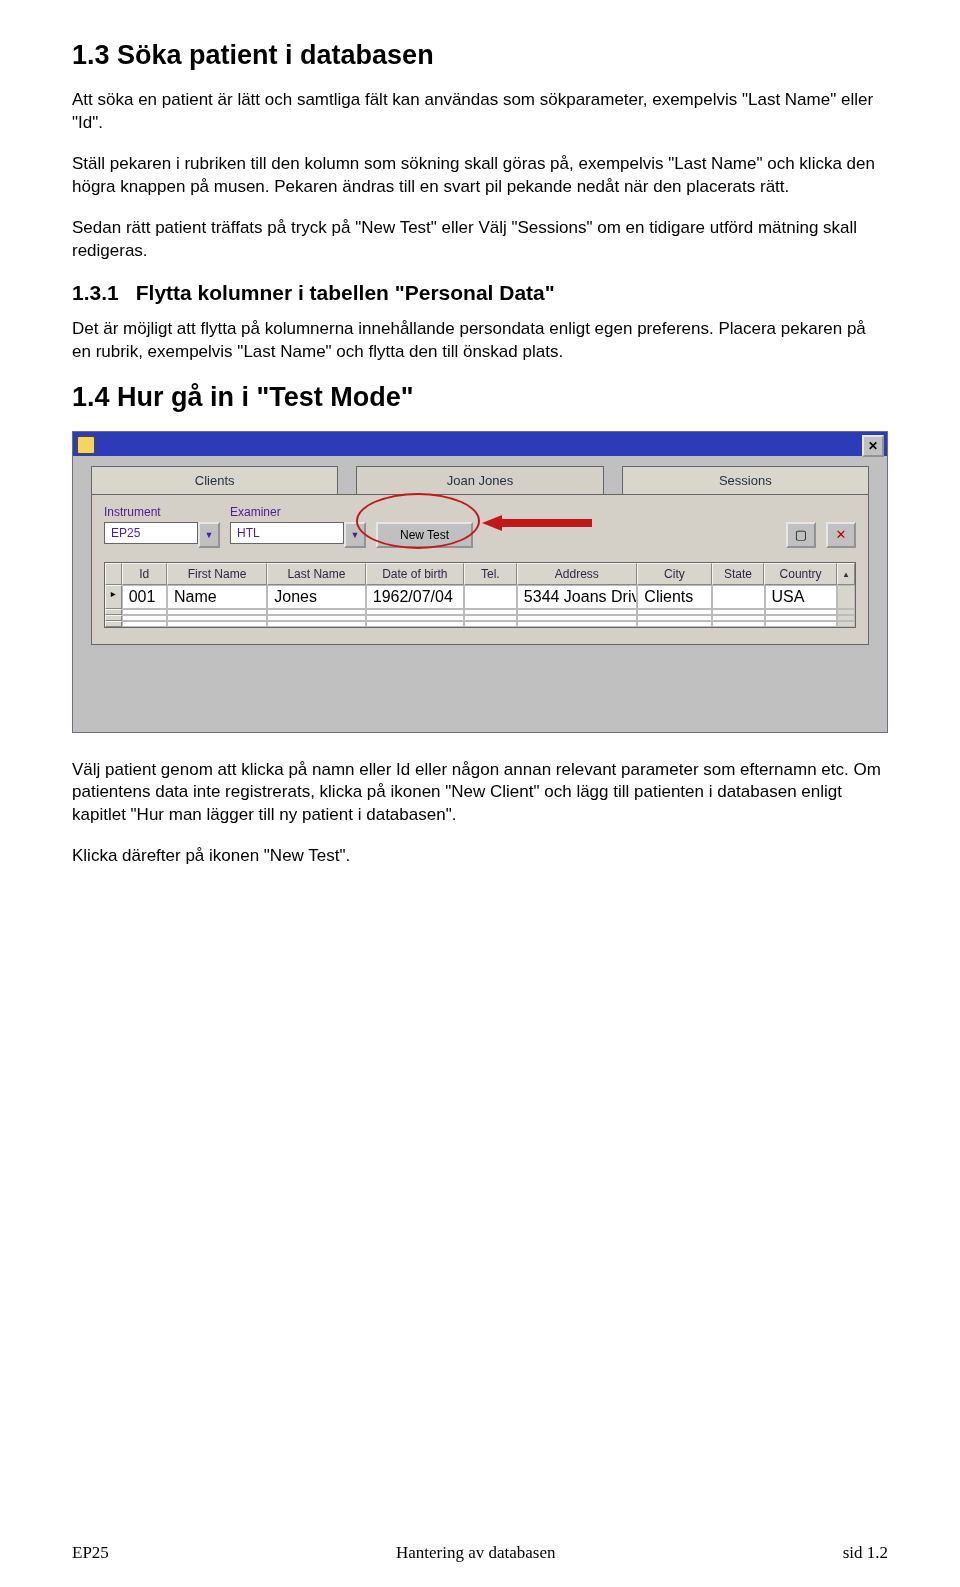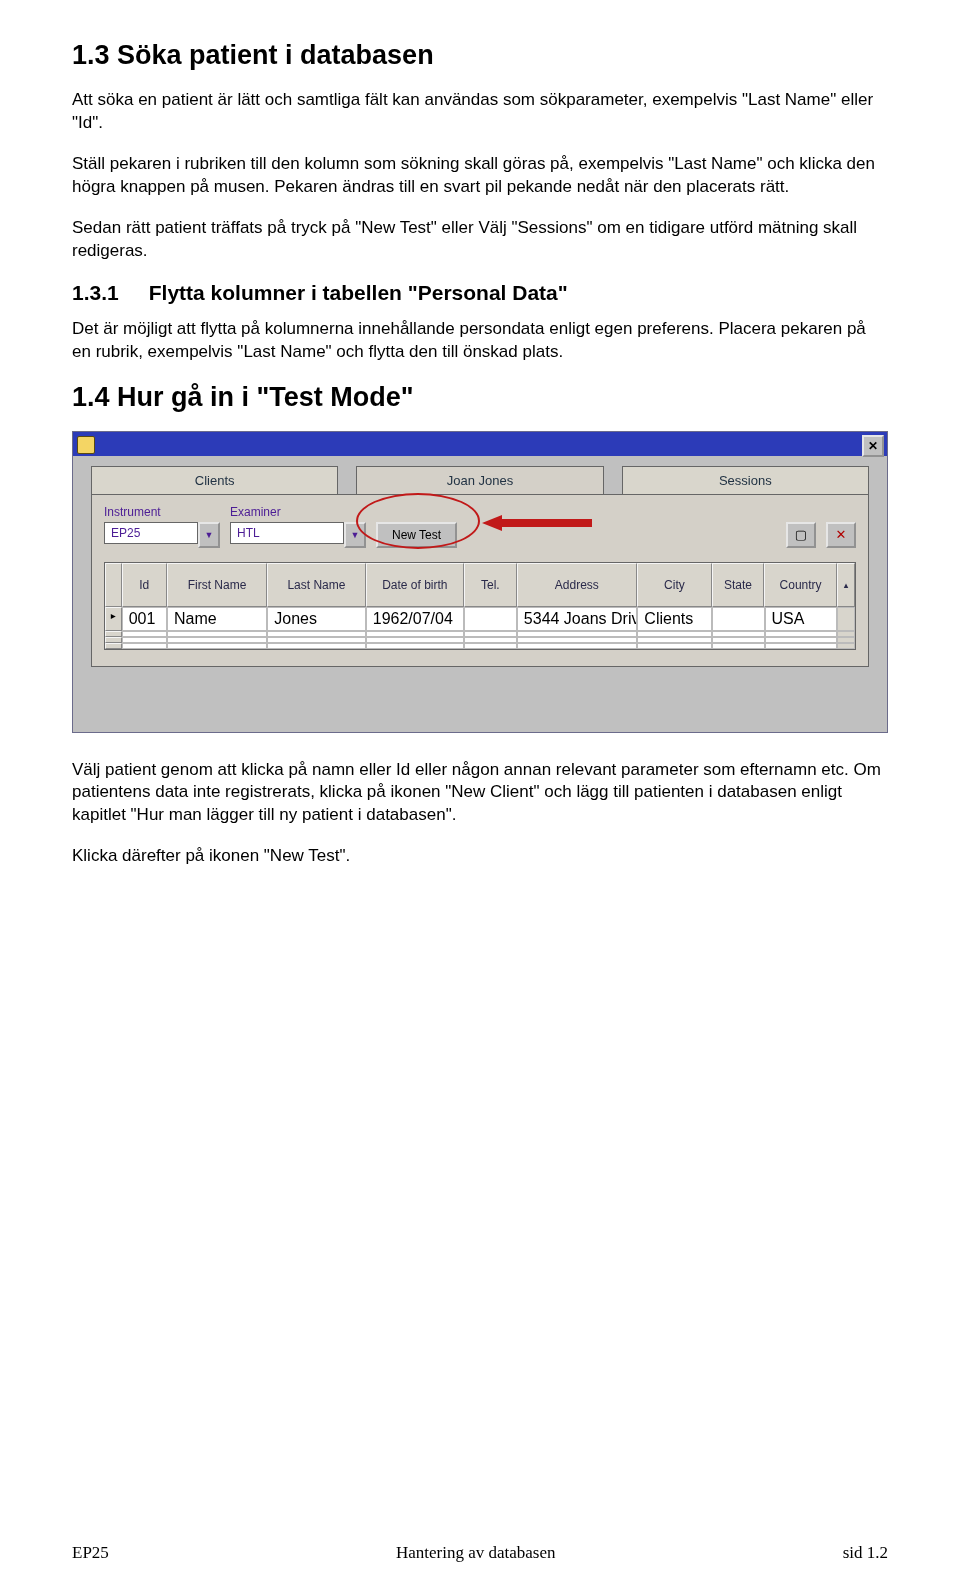--- a/index.html
+++ b/index.html
@@ -1,44 +1,44 @@
 <!DOCTYPE html>
 <html><head>
 <meta charset="utf-8">
 <style>
   html,body{margin:0;padding:0;background:#fff;font-family:Arial,Helvetica,sans-serif;color:#000}
   .page{width:960px;min-height:1587px;margin:0 auto;position:relative;padding:40px 72px 30px 72px;box-sizing:border-box}
   h2.section-title{font-family:Arial,Helvetica,sans-serif;font-weight:bold;font-size:27px;margin:0 0 18px 0}
   p{font-family:Arial,Helvetica,sans-serif;font-size:17px;line-height:1.35;margin:13px 0 18px 0}
-  .sub-inline{display:flex;gap:30px;align-items:baseline}
+  .sub-inline{display:flex;gap:17px;align-items:baseline}
   .sub-inline .num{font-weight:bold;font-size:21px}
   .sub-inline .ttl{font-weight:bold;font-size:21px}
   .ui-shot{margin:8px 0 26px 0}
   .ui-window{background:#c0c0c0;border:1px solid #6b6b8b;position:relative;font-family:'MS Sans Serif',Tahoma,Arial,sans-serif}
   .titlebar{height:24px;background:#2c3bb8;position:relative}
   .titlebar .sys{position:absolute;left:4px;top:4px;width:16px;height:16px;background:#f4d564;border:1px solid #5a4a10;border-radius:2px}
   .titlebar .close{position:absolute;right:3px;top:3px;width:18px;height:18px;background:#c0c0c0;border:2px outset #e6e6e6;display:flex;align-items:center;justify-content:center;font-size:12px;font-weight:bold}
   .tabs{display:flex;gap:18px;padding:10px 18px 0 18px}
   .tab{flex:1;border:1px solid #666;background:#d4d0c8;border-bottom:none;text-align:center;padding:6px 4px;font-size:13px;font-family:Verdana,Geneva,sans-serif;color:#234}
   .tab.inactive{background:#d9d6cc}
   .panel{margin:0 18px 10px 18px;border:1px solid #666;background:#d4d0c8;padding:10px 12px 16px 12px}
   .row{display:flex;align-items:flex-end;gap:10px}
   .field{display:flex;flex-direction:column;font-size:12px;color:#4c1d95}
   .field label{font-family:Verdana,Geneva,sans-serif;font-size:12px;margin:0 0 3px 0}
   .combo{display:flex}
   .combo .txt{background:#fff;border:1px solid #666;height:20px;line-height:20px;padding:0 6px;font-size:12px;min-width:80px}
   .combo .btn{width:18px;height:22px;background:#c0c0c0;border:2px outset #e6e6e6;display:flex;align-items:center;justify-content:center;font-size:9px}
-  .btnraised{height:22px;background:#c0c0c0;border:2px outset #e6e6e6;padding:0 14px;display:flex;align-items:center;font-size:12px;font-family:Verdana,Geneva,sans-serif}
+  .btnraised{height:22px;background:#c0c0c0;border:2px outset #e6e6e6;padding:0 22px;display:flex;align-items:center;font-size:12px;font-family:Verdana,Geneva,sans-serif}
   .ellipse{position:absolute;border:2px solid #c11919;border-radius:50%;pointer-events:none}
   .redarrow{position:absolute;pointer-events:none}
   .spacer{flex:1}
   .iconbtn{width:26px;height:22px;background:#c0c0c0;border:2px outset #e6e6e6;display:flex;align-items:center;justify-content:center;font-size:13px}
   .grid{margin:14px 0 0 0;border:1px solid #666;background:#d8d5cc}
   .grid-head{display:flex;background:#d8d5cc}
-  .gh{border:1px solid #888;border-top-color:#f5f5f5;border-left-color:#f5f5f5;padding:14px 6px;font-family:Verdana,Geneva,sans-serif;font-size:12px;color:#2a2a4a;box-sizing:border-box;text-align:center}
+  .gh{border:1px solid #888;border-top-color:#f5f5f5;border-left-color:#f5f5f5;padding:3px 6px;font-family:Verdana,Geneva,sans-serif;font-size:12px;color:#2a2a4a;box-sizing:border-box;text-align:center}
   .gh:first-child{width:18px;padding:3px 0}
   .grid-row{display:flex;background:#fff}
   .gc{border:1px solid #bbb;padding:2px 6px;font-size:16px;box-sizing:border-box;overflow:hidden;white-space:nowrap}
   .gc:first-child{width:18px;background:#d8d5cc;border:1px solid #888;border-top-color:#f5f5f5;border-left-color:#f5f5f5;padding:2px 0;text-align:center;font-size:10px}
   .w-id{width:48px}.w-fn{width:108px}.w-ln{width:106px}.w-dob{width:106px}.w-tel{width:56px}.w-addr{width:130px}.w-city{width:80px}.w-state{width:56px}.w-country{width:78px}.w-scroll{width:18px}
   .scrollcol{background:#d8d5cc;border:1px solid #888;border-top-color:#f5f5f5;border-left-color:#f5f5f5;display:flex;align-items:center;justify-content:center;font-size:9px}
   .footer{position:absolute;left:72px;right:72px;bottom:24px;display:flex;justify-content:space-between;font-size:17px;font-family:"Times New Roman",Times,serif}
 </style>
 </head>
 <body>

